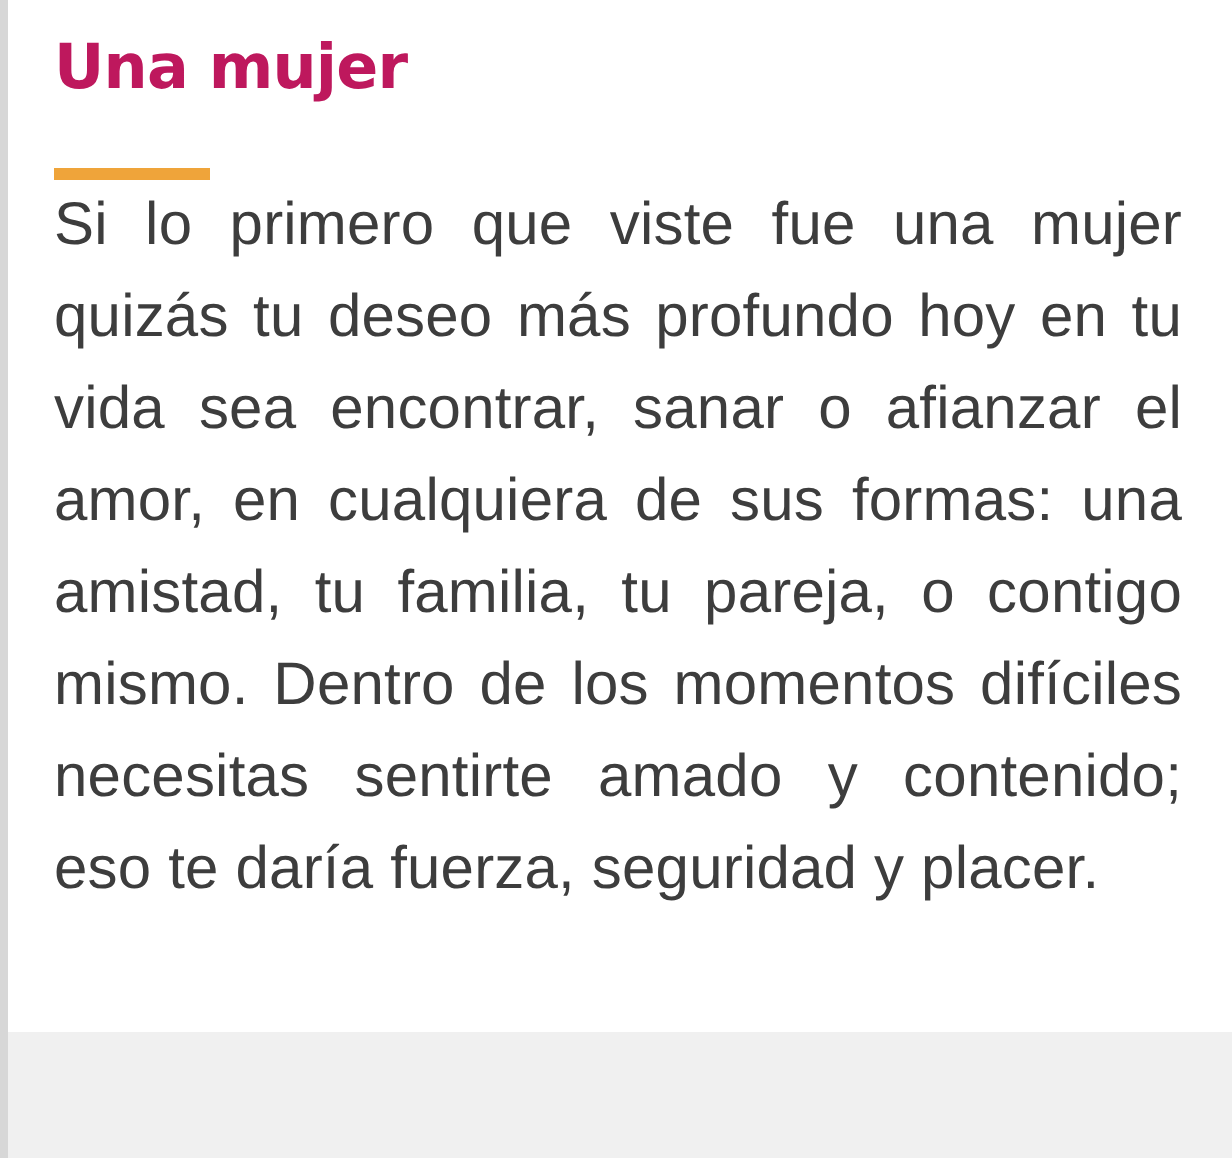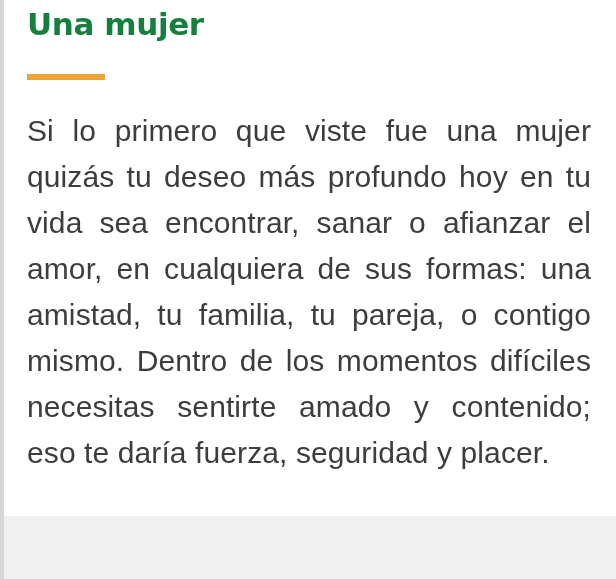--- a/index.html
+++ b/index.html
@@ -33,33 +33,32 @@
     position: absolute;
     left: 27px;
     top: 0;
     width: 564px;
   }
   .article-title {
     font-family: "DejaVu Sans", sans-serif;
     font-weight: bold;
     font-size: 31px;
     line-height: 36px;
-    color: #15803d;
+    color: #be185d;
     letter-spacing: -0.4px;
     margin: 0;
-    padding-top: 6px;
+    padding-top: 16px;
   }
   .accent-bar {
     width: 78px;
     height: 6px;
     background: #efa43a;
     margin-top: 32px;
   }
   .body-text {
-    margin-top: 28px;
     font-family: "Liberation Sans", sans-serif;
     font-size: 30px;
     line-height: 46px;
     color: #3d3d3d;
     text-align: justify;
     text-justify: inter-word;
     letter-spacing: 0.1px;
   }
   .body-text p {
     margin: 0;

